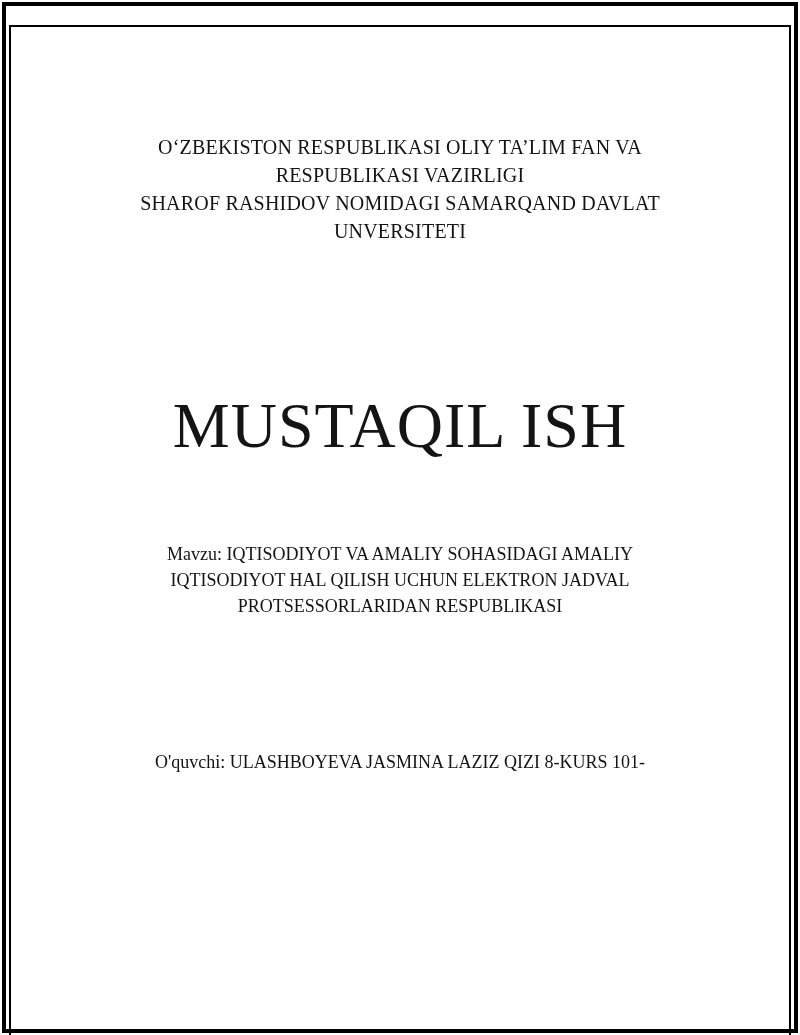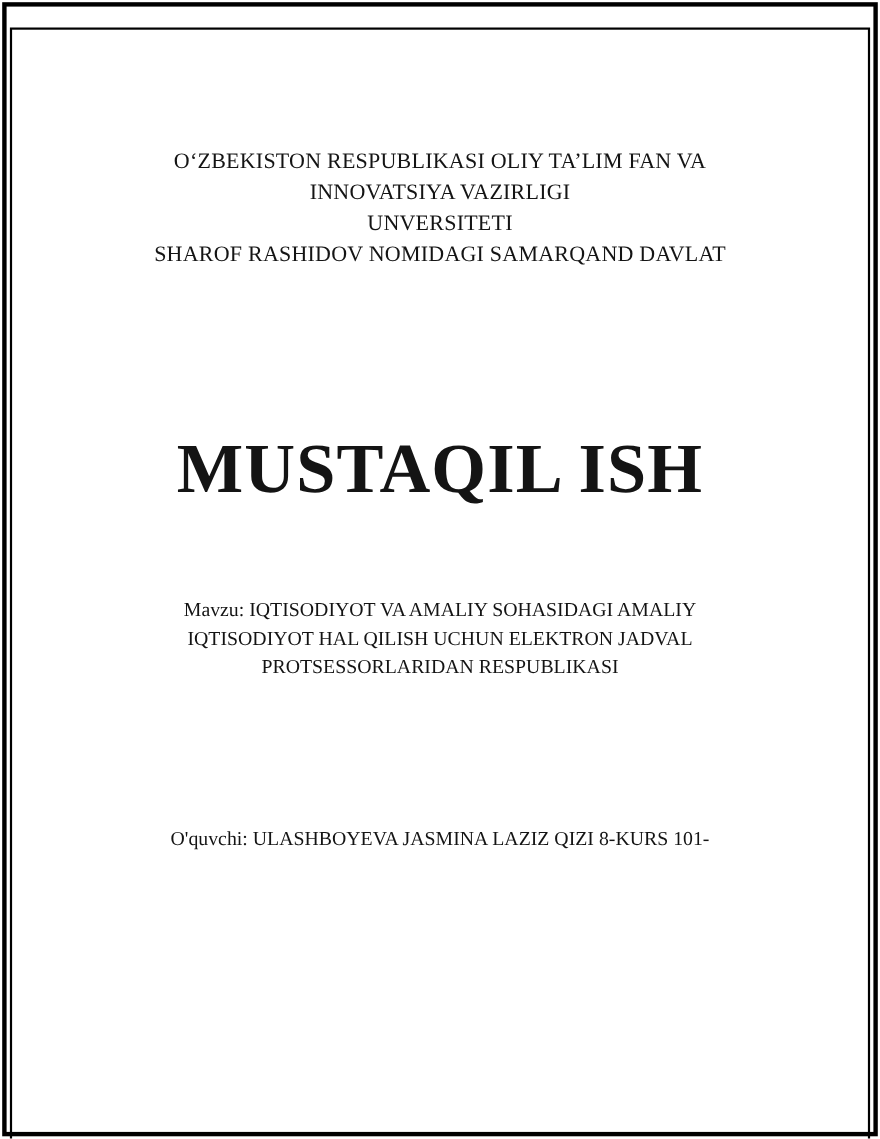--- a/index.html
+++ b/index.html
@@ -41,21 +41,21 @@
   .header-block {
     top: 106px;
     font-size: 20px;
     line-height: 28px;
     letter-spacing: 0.2px;
   }
   .title-block {
     top: 360px;
     font-size: 64px;
     line-height: 78px;
-    font-weight: bold;
+    font-weight: normal;
     letter-spacing: 1px;
     margin: 0;
   }
   .topic-block {
     top: 514px;
     font-size: 18px;
     line-height: 26px;
   }
   .student-block {
     top: 722px;
@@ -65,23 +65,23 @@
 </style>
 </head>
 <body>
 
 <div class="page">
   <div class="outer-frame">
     <div class="inner-frame">
 
       <div class="text-block header-block">
         <div>O‘ZBEKISTON RESPUBLIKASI OLIY TA’LIM FAN VA</div>
-        <div>INNOVATSIYA VAZIRLIGI</div>
+        <div>RESPUBLIKASI VAZIRLIGI</div>
+        <div>SHAROF RASHIDOV NOMIDAGI SAMARQAND DAVLAT</div>
         <div>UNVERSITETI</div>
-        <div>SHAROF RASHIDOV NOMIDAGI SAMARQAND DAVLAT</div>
       </div>
 
       <h1 class="text-block title-block">MUSTAQIL ISH</h1>
 
       <div class="text-block topic-block">
         <div>Mavzu: IQTISODIYOT VA AMALIY SOHASIDAGI AMALIY</div>
         <div>IQTISODIYOT HAL QILISH UCHUN ELEKTRON JADVAL</div>
         <div>PROTSESSORLARIDAN RESPUBLIKASI</div>
       </div>
 

